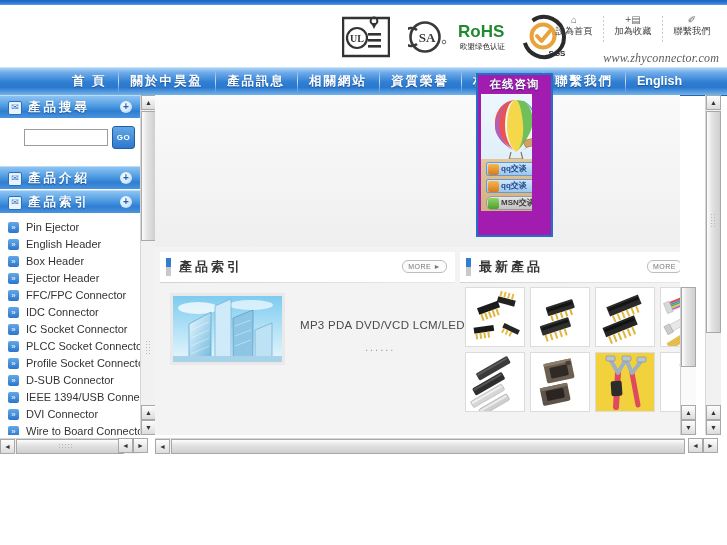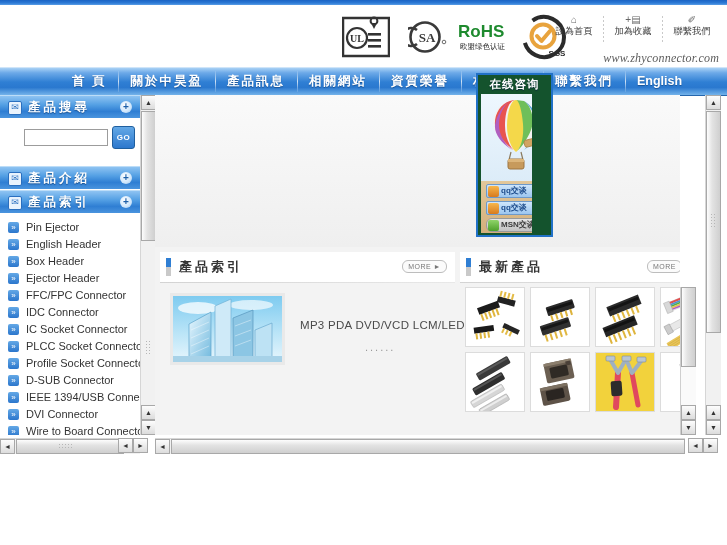--- a/index.html
+++ b/index.html
@@ -119,24 +119,24 @@
       letter-spacing:.3px;white-space:nowrap;}
   .about-dots{position:absolute;left:205px;top:58px;font-size:11px;color:#9a9a9a;letter-spacing:2px;}
 
   .prod-grid{position:absolute;left:0;top:30px;width:100%;}
   .pcell{position:absolute;width:60px;height:60px;background:#fff;border:1px solid #dcdcdc;
       box-sizing:border-box;cursor:pointer;overflow:hidden;}
   .pcell svg{display:block;}
 
   
   .consult{position:absolute;left:476px;top:73px;width:77px;height:164px;
-      background:#14532d;border:2px solid #2171c7;box-sizing:border-box;z-index:40;}
+      background:#a21caf;border:2px solid #2171c7;box-sizing:border-box;z-index:40;}
   .consult-hd{height:19px;line-height:19px;text-align:center;color:#fff;font-weight:bold;
       font-size:11.5px;letter-spacing:1px;text-shadow:0 1px 1px rgba(0,20,60,.6);}
-  .consult-bd{position:relative;margin:0 19px 3px 3px;height:139px;background:#eaf4fd;overflow:hidden;}
+  .consult-bd{position:relative;margin:0 19px 3px 3px;height:117px;background:#eaf4fd;overflow:hidden;}
   .balloon-wrap{position:absolute;left:0;top:0;width:71px;height:88px;background:#e8f3fc;}
   .chat-area{position:absolute;left:0;bottom:0;width:71px;height:52px;
       background:linear-gradient(to bottom,#e2c79a,#d3b07c);}
   .chatbtn{position:absolute;left:5px;width:62px;height:14px;border-radius:2px;cursor:pointer;
       border:1px solid #6d99c9;box-sizing:border-box;
       background:linear-gradient(to bottom,#cfe6fb,#9cc6ef);}
   .chatbtn.msn{background:linear-gradient(to bottom,#e6e6e6,#c2c2c2);border-color:#9a9a9a;}
   .chatbtn .av{position:absolute;left:1px;top:1px;width:11px;height:11px;border-radius:2px;
       background:linear-gradient(to bottom,#f7b64a,#d77a1e);}
   .chatbtn.msn .av{background:linear-gradient(to bottom,#8fd46a,#4ea02b);}

